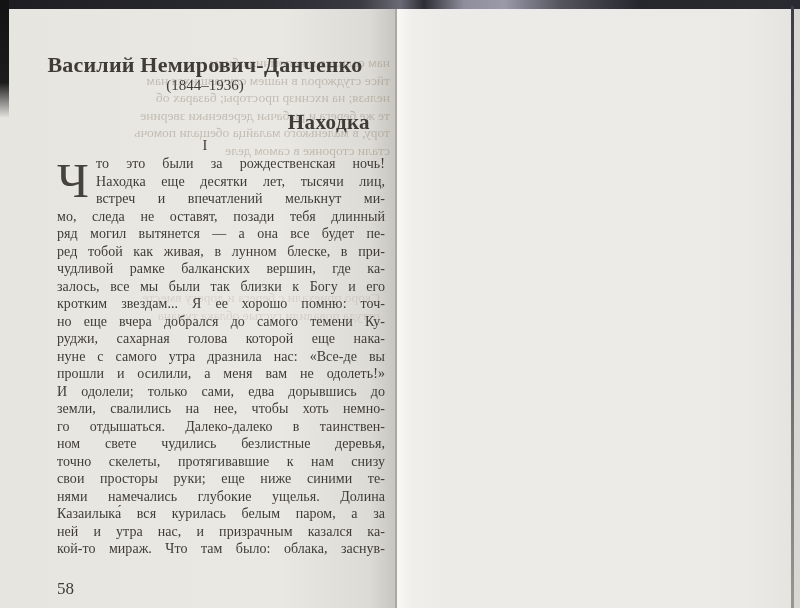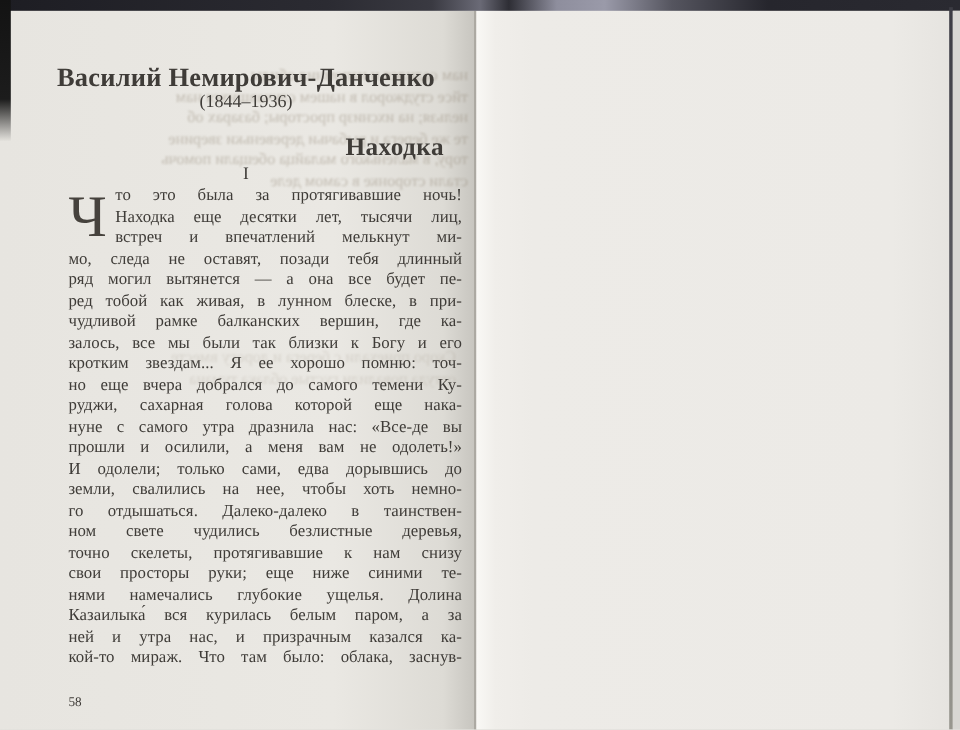--- a/index.html
+++ b/index.html
@@ -34,21 +34,21 @@
   .sec-1 { left:40px; width:330px; top:128px; }
 
   
   .textcol { position:absolute; font-size:14px; line-height:17.5px; letter-spacing:.05px; }
   .col-left-drop { left:57px; width:328px; top:146px; padding-left:39px; }
   .col-left-body { left:57px; width:328px; top:198.5px; }
   .ln { text-align:justify; text-align-last:justify; white-space:normal; }
   .ln.endpar { text-align-last:left; }
   .dropcap { position:absolute; left:0; top:1px; font-size:49px; line-height:49px; color:#46423d; }
 
-  .pagenum { position:absolute; top:570px; font-size:11px; }
+  .pagenum { position:absolute; top:570px; font-size:17px; }
   .pagenum-left { left:57px; }
 
   
   .bleed { position:absolute; font-size:13.5px; line-height:17.5px; color:#8e8271;
     transform:scaleX(-1); filter:blur(.7px); opacity:.42; pointer-events:none; }
   .bleed-left-top { left:95px; top:45px; width:295px; text-align:left; }
   .bleed-left-mid { left:70px; top:280px; width:310px; opacity:.2; }
 </style>
 </head>
 <body>
@@ -70,21 +70,21 @@
       </div>
 
     <div class="author">Василий Немирович-Данченко</div>
     <div class="years">(1844–1936)</div>
     <div class="book-title">Находка</div>
     <div class="sec sec-1">I</div>
 
     <div class="textcol col-left-drop">
       <span class="dropcap">Ч</span>
       <div>
-          <div class="ln">то это была за протягивавшие ночь!</div>
+          <div class="ln">то это были за рождественская ночь!</div>
           <div class="ln">Находка еще десятки лет, тысячи лиц,</div>
           <div class="ln">встреч и впечатлений мелькнут ми-</div>
         </div>
     </div>
     <div class="textcol col-left-body">
         <div class="ln">мо, следа не оставят, позади тебя длинный</div>
         <div class="ln">ряд могил вытянется — а она все будет пе-</div>
         <div class="ln">ред тобой как живая, в лунном блеске, в при-</div>
         <div class="ln">чудливой рамке балканских вершин, где ка-</div>
         <div class="ln">залось, все мы были так близки к Богу и его</div>

